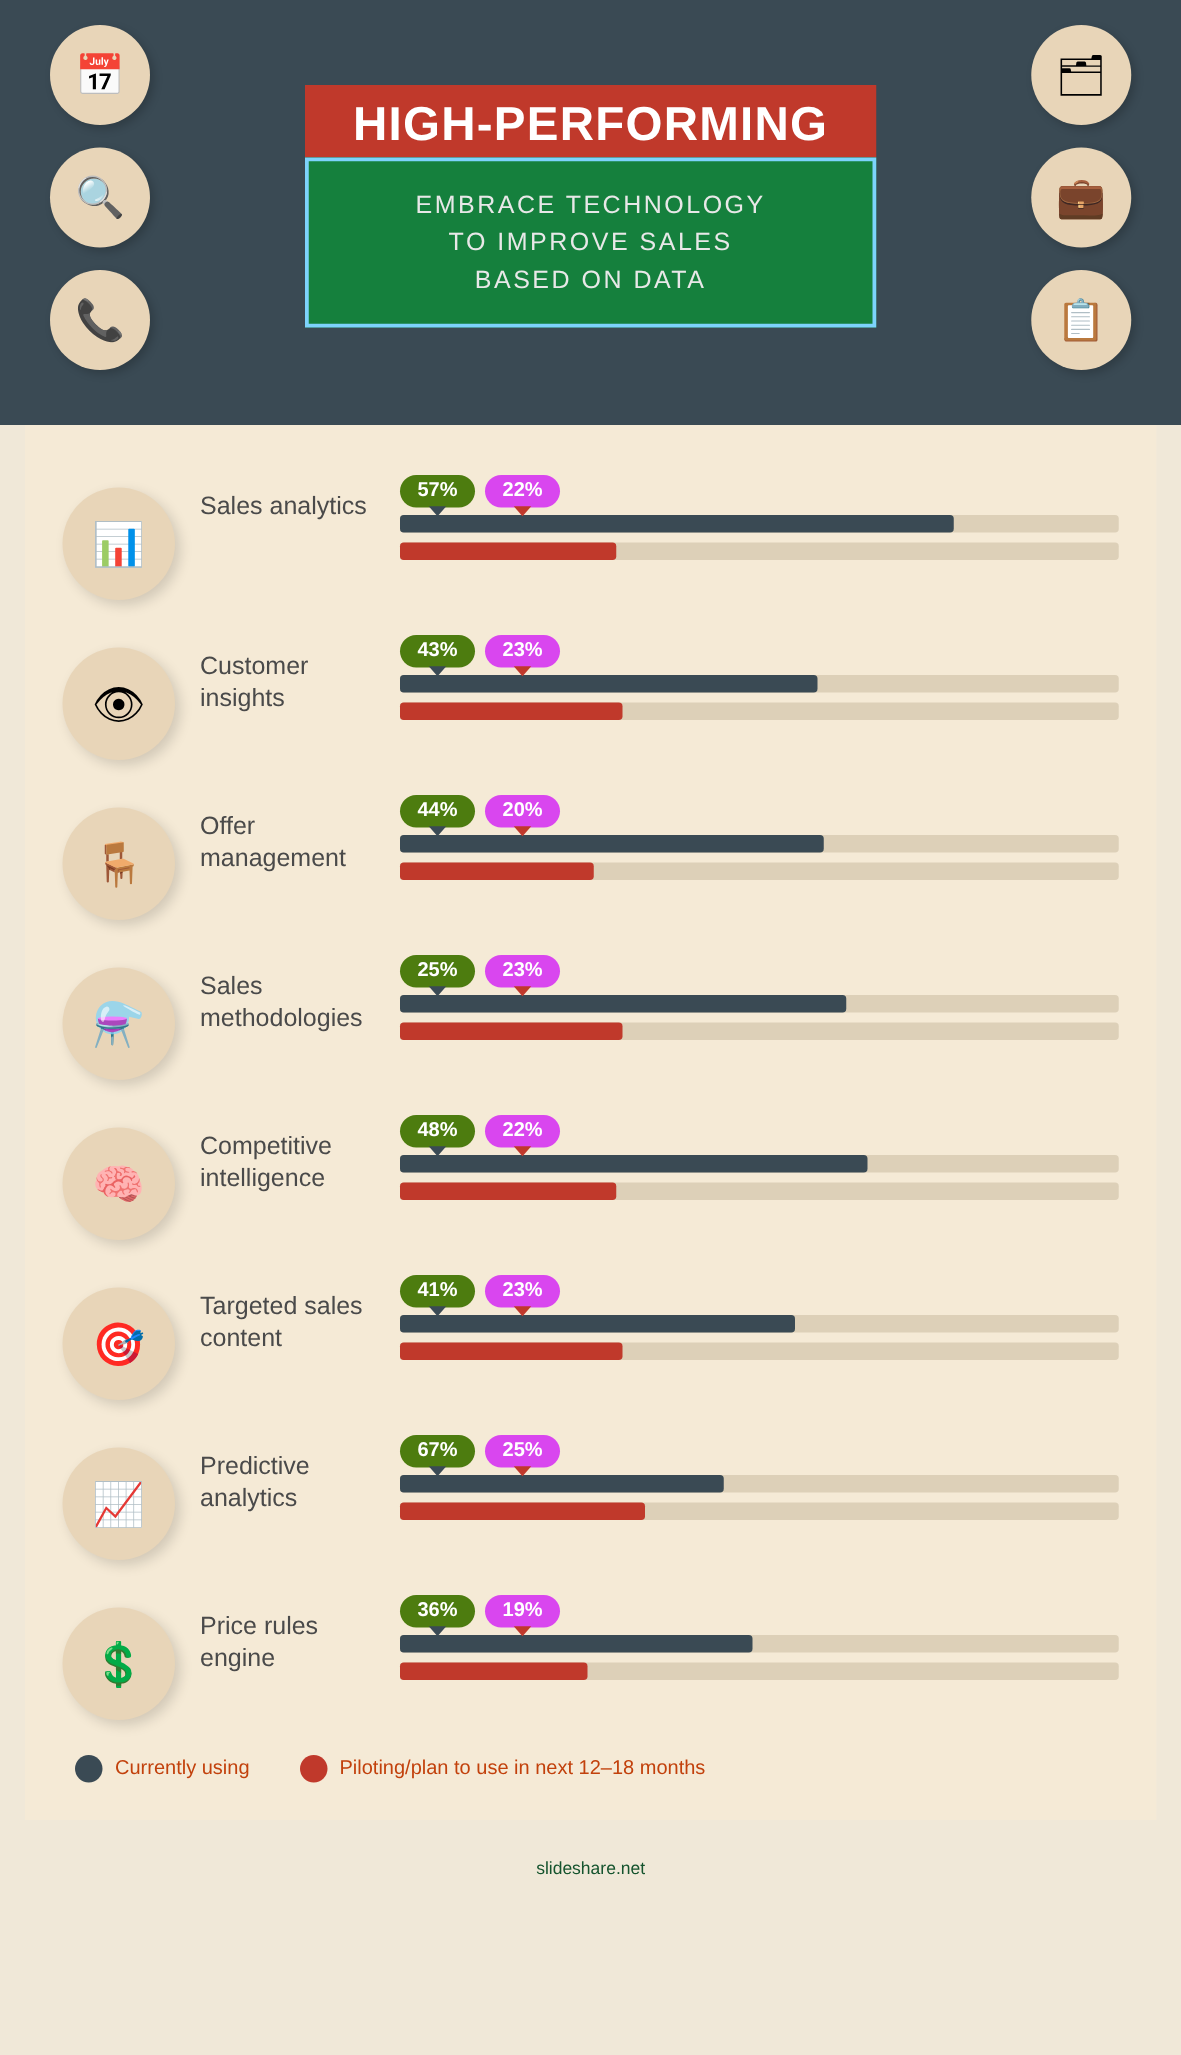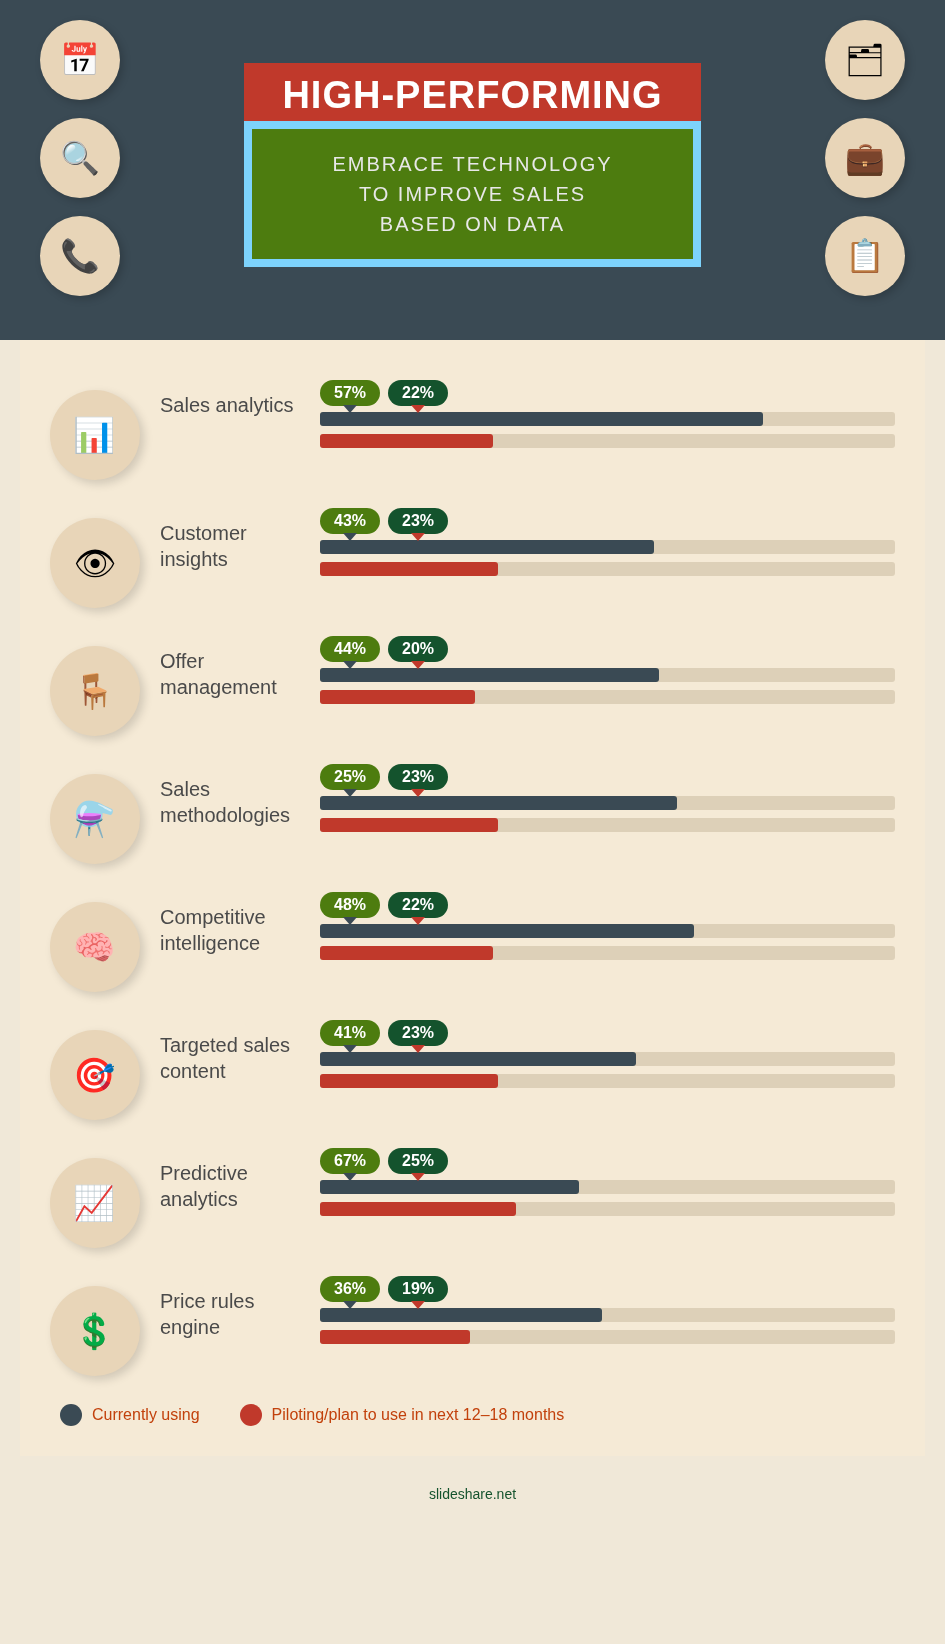--- a/index.html
+++ b/index.html
@@ -63,22 +63,22 @@
     .title-bottom {
       background: #c0392b;
       color: white;
       font-size: 50px;
       font-weight: 900;
       padding: 4px 30px 12px;
       letter-spacing: 1px;
       text-transform: uppercase;
     }
     .subtitle-box {
-      border: 8px solid #7dd3fc;
-      background: #4d7c0f;
+      border: 3px solid #7dd3fc;
+      background: #15803d;
       padding: 20px 30px;
       margin-top: 0;
     }
     .subtitle-text {
       color: #e8e8e8;
       font-size: 20px;
       letter-spacing: 2px;
       text-transform: uppercase;
       font-weight: 400;
       line-height: 1.5;
@@ -155,21 +155,21 @@
       border-left: 7px solid transparent;
       border-right: 7px solid transparent;
     }
     .badge-dark {
       background: #4d7c0f;
     }
     .badge-dark::after {
       border-top: 8px solid #3a4a54;
     }
     .badge-red {
-      background: #14532d;
+      background: #d946ef;
     }
     .badge-red::after {
       border-top: 8px solid #c0392b;
     }
     .bar-track {
       width: 100%;
       height: 14px;
       background: #ddd0b8;
       border-radius: 3px;
       position: relative;

